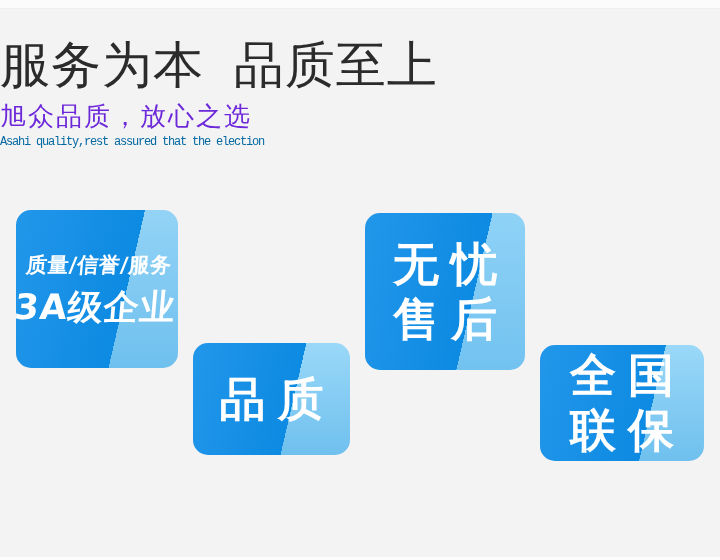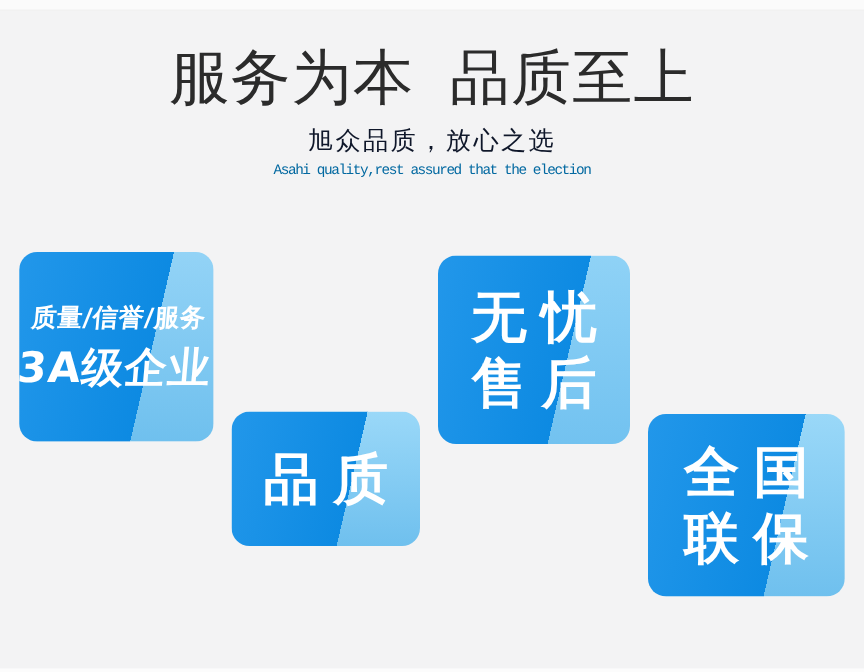--- a/index.html
+++ b/index.html
@@ -17,38 +17,38 @@
   .top-strip{
     position:absolute;left:0;top:0;width:720px;height:8px;
     background:#fbfbfb;border-bottom:1px solid #efefef;
   }
   .bottom-strip{
     position:absolute;left:0;bottom:0;width:720px;height:3px;
     background:#fcfcfc;
   }
   .header{
     position:absolute;left:0;top:0;width:720px;
-    text-align:center;
+    text-align:left;
     padding-top:39px;
   }
   .title{
     margin:0;
     font-size:50px;
     line-height:52px;
     font-weight:300;
     letter-spacing:1px;
     color:#2b2b2b;
     white-space:pre;
     font-family:"Liberation Sans","DejaVu Sans",sans-serif;
   }
   .subtitle{
     margin-top:12px;
-    font-size:21px;
+    font-size:26px;
     line-height:28px;
-    color:#0f172a;
+    color:#6d28d9;
     letter-spacing:2px;
     font-family:"Liberation Serif","DejaVu Serif",serif;
   }
   .subtitle-en{
     margin-top:4px;
     font-size:12px;
     line-height:14px;
     color:#0369a1;
     letter-spacing:-1.2px;
     font-family:"Liberation Mono","DejaVu Sans Mono",monospace;
@@ -76,21 +76,21 @@
       linear-gradient(103deg,#2297ea 0%,#0d8ae2 62%,rgba(0,0,0,0) 62%),
       linear-gradient(180deg,#9ad8f8 0%,#6fc0ee 100%);
   }
   .b3{
     left:365px;top:213px;width:160px;height:157px;
     background-image:
       linear-gradient(103deg,#2297ea 0%,#0d8ae2 65%,rgba(0,0,0,0) 65%),
       linear-gradient(180deg,#8fd2f6 0%,#72c2f0 100%);
   }
   .b4{
-    left:540px;top:345px;width:164px;height:152px;
+    left:540px;top:345px;width:164px;height:116px;
     background-image:
       linear-gradient(103deg,#2297ea 0%,#0d8ae2 66%,rgba(0,0,0,0) 66%),
       linear-gradient(180deg,#9ad8f8 0%,#6fc0ee 100%);
   }
   .badge-line{
     font-family:"DejaVu Sans","Liberation Sans",sans-serif;
     font-weight:900;
     font-size:46px;
     line-height:55px;
     letter-spacing:12px;

